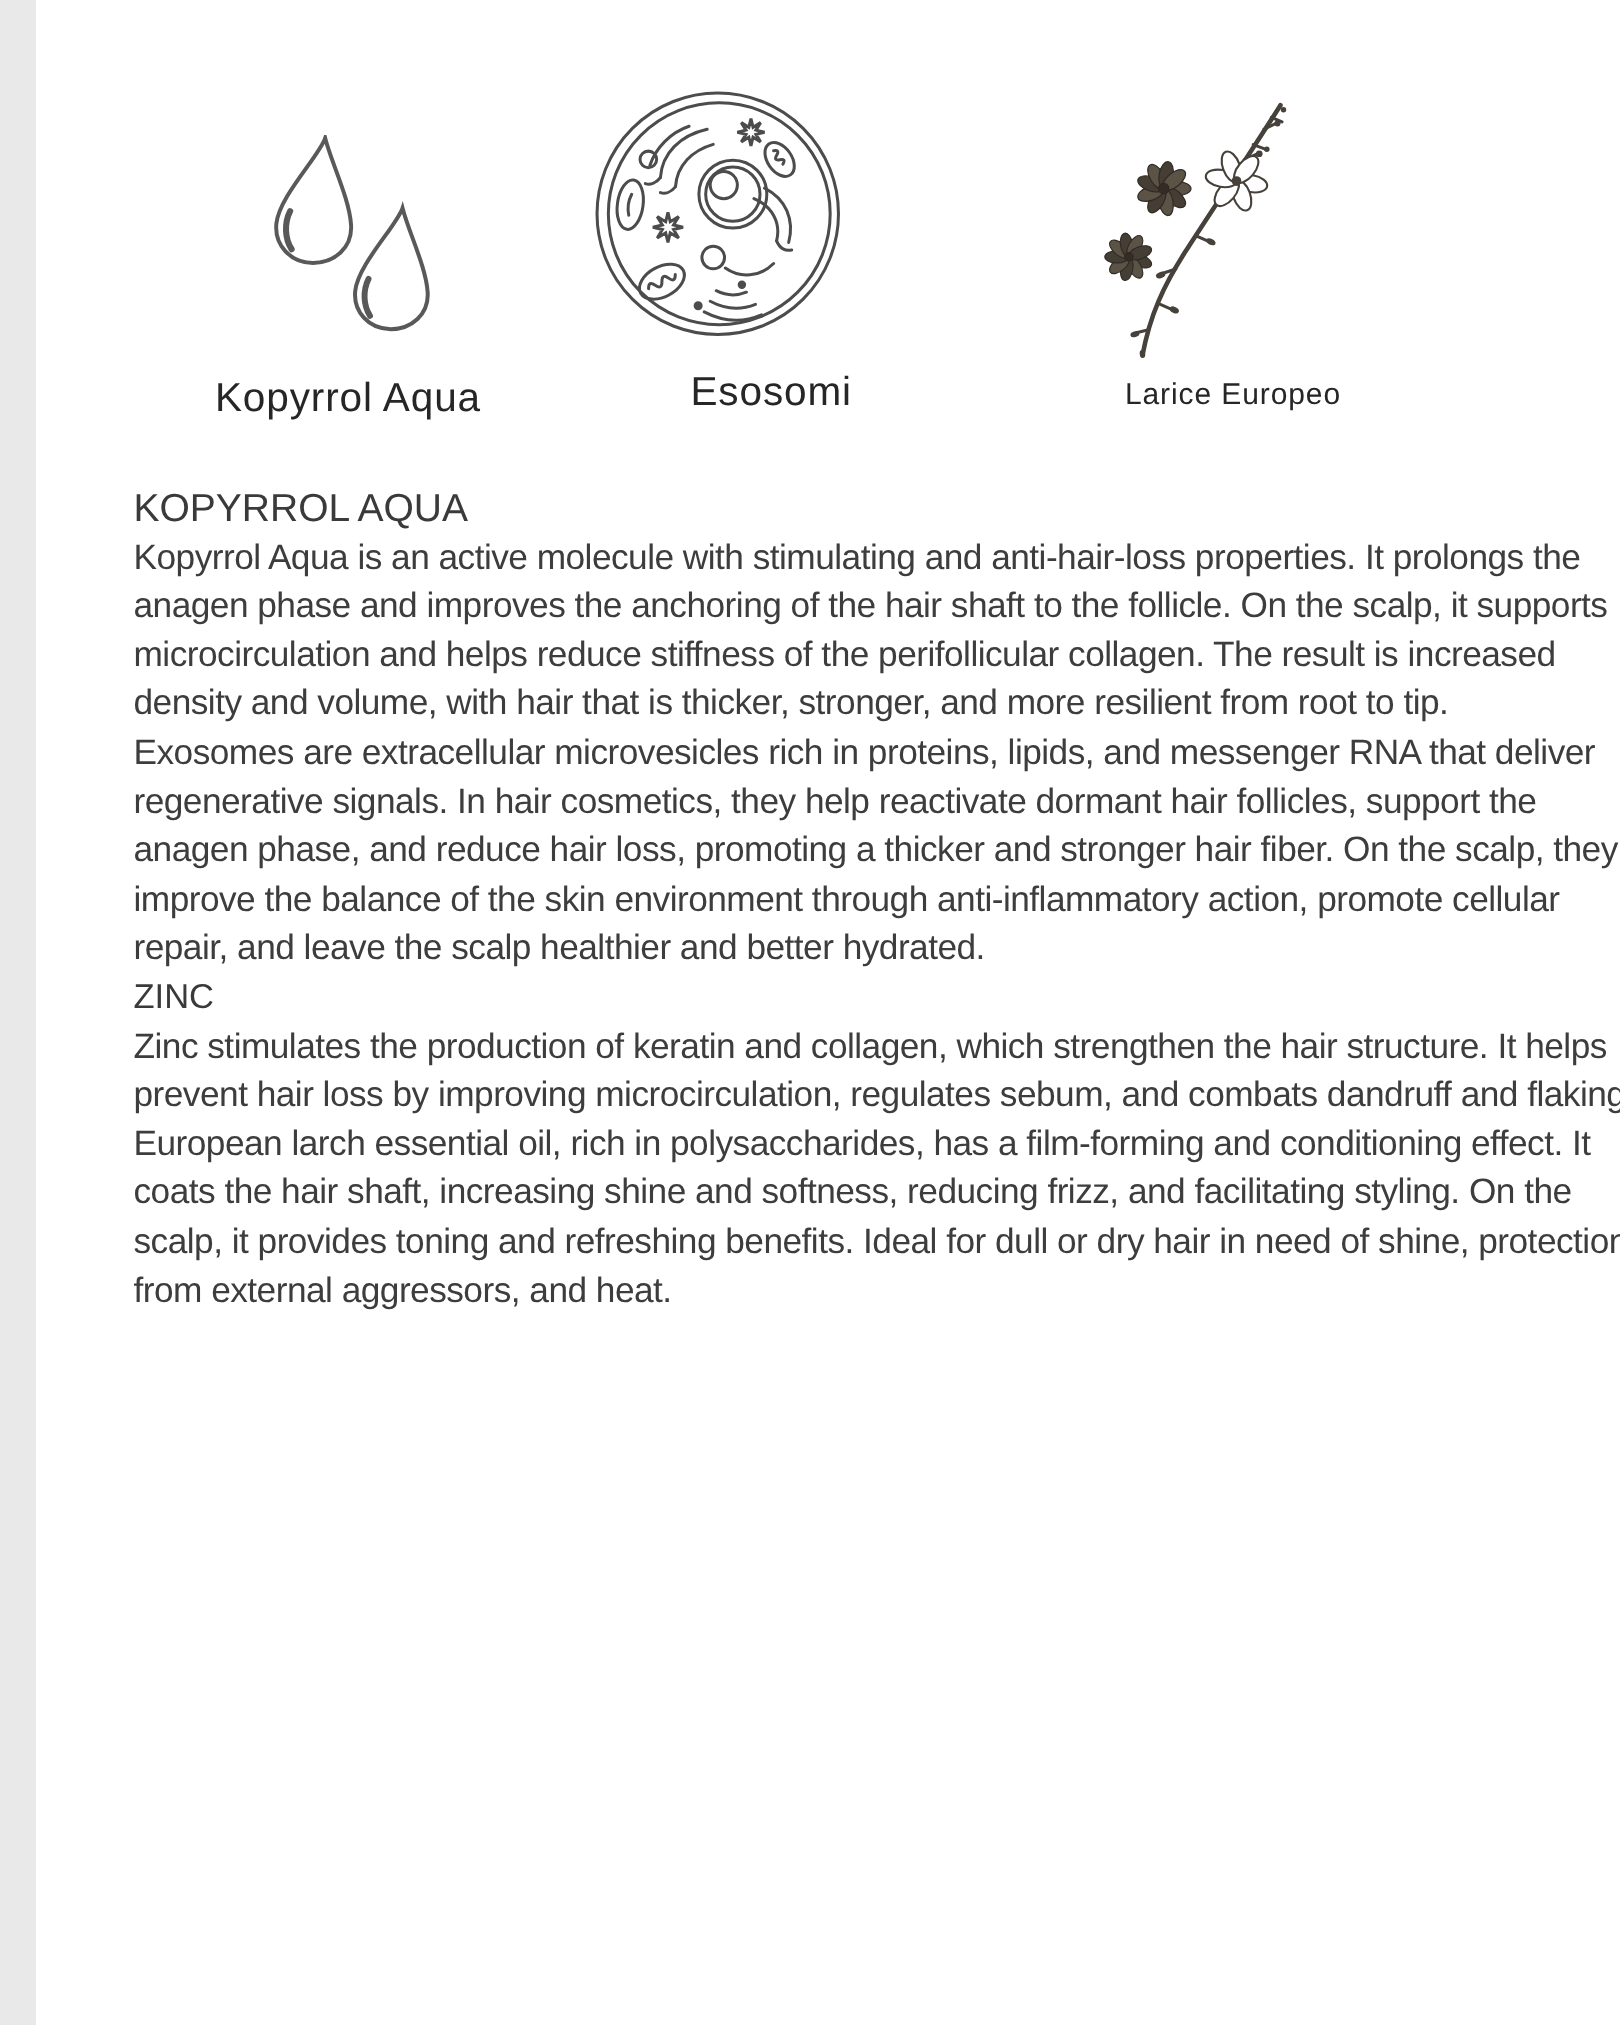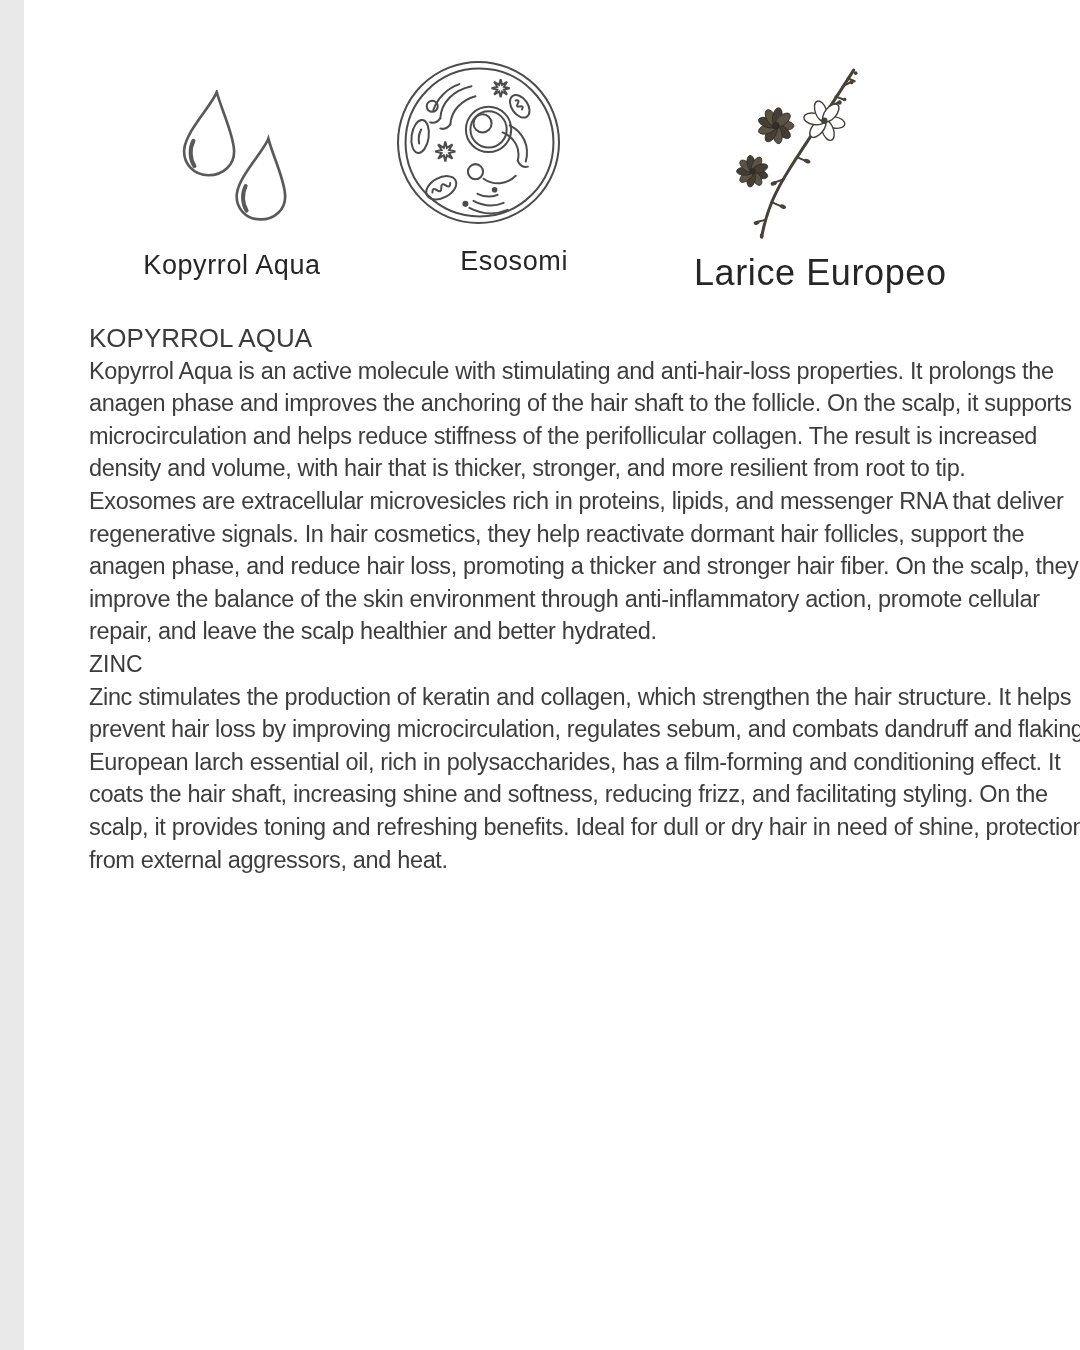--- a/index.html
+++ b/index.html
@@ -14,21 +14,21 @@
   .fig-larch{left:670px;top:58px;width:200px;}
   .icon-box{display:flex;justify-content:center;align-items:flex-start;}
   .fig-drops .icon-box{height:150px;}
   .fig-cell .icon-box{height:168px;}
   .fig-larch .icon-box{height:184px;}
   .fig-label{
     display:block;color:#262626;font-size:27px;letter-spacing:0.6px;
     white-space:nowrap;margin-top:10px;
   }
   .fig-cell .fig-label{margin-top:18px;text-align:right;}
-  .fig-larch .fig-label{margin-top:10px;font-size:36px;}
+  .fig-larch .fig-label{margin-top:10px;font-size:20px;text-align:right;}
   
   .content{
     position:absolute;left:65px;top:322px;width:1012px;
     color:#3d3d3d;font-size:23.5px;line-height:32.6px;letter-spacing:-0.35px;
   }
   .content h2{margin:0;padding:0;font-weight:400;letter-spacing:0;line-height:32.6px;color:#3a3a3a;}
   .h-0{font-size:26px;padding-left:8px;}
   .h-1{font-size:26px;}
   .h-2{font-size:24px;}
   .h-3{font-size:23px;}

